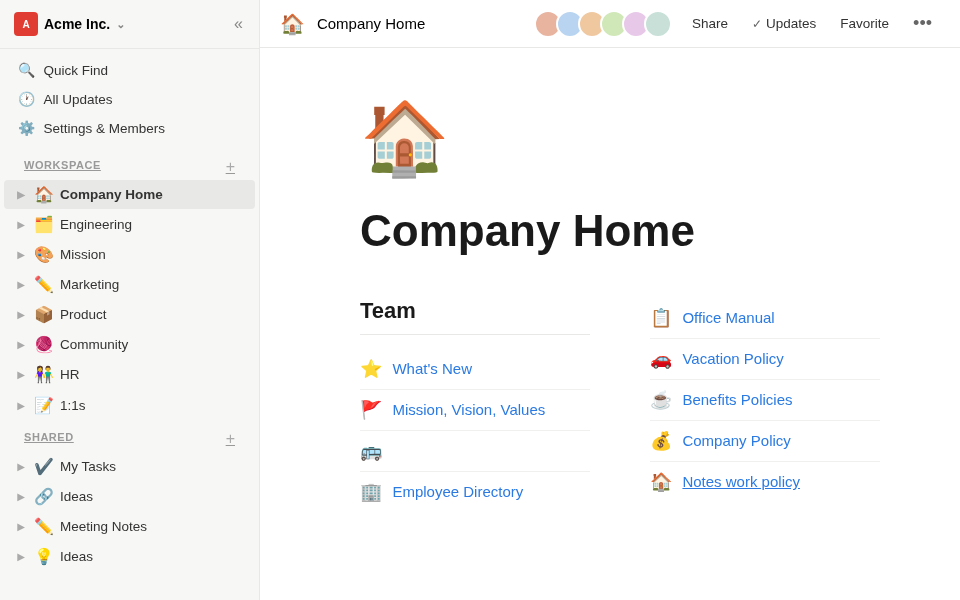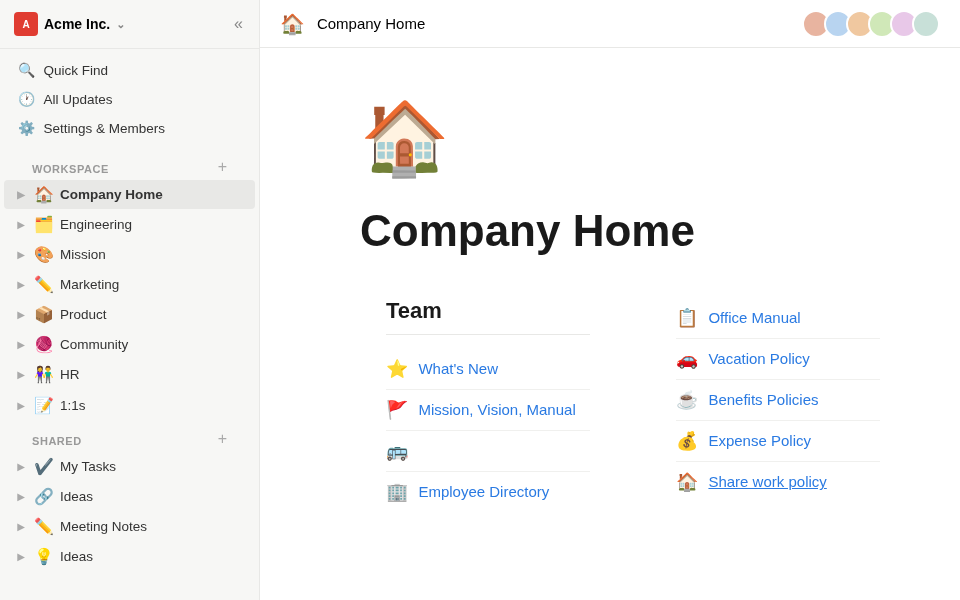--- a/index.html
+++ b/index.html
@@ -46,28 +46,29 @@
       padding: 6px 14px;
       font-size: 13.5px;
       color: #333;
       cursor: pointer;
       border-radius: 4px;
       margin: 1px 4px;
     }
     .sidebar-nav-item .icon { font-size: 14px; color: #888; }
 
     .sidebar-section-label {
-      padding: 10px 32px 4px;
+      padding: 10px 24px 4px;
       font-size: 11px;
       font-weight: 600;
       color: #999;
       letter-spacing: 0.05em;
       display: flex;
-      align-items: flex-end;
+      align-items: flex-start;
       justify-content: space-between;
+      text-decoration: underline;
     }
     .section-add-btn {
       background: none; border: none; cursor: pointer;
       font-size: 16px; color: #aaa; line-height: 1;
     }
 
     .sidebar-tree-item {
       display: flex; align-items: center; gap: 6px;
       padding: 5px 14px 5px 10px;
       font-size: 13.5px;
@@ -146,21 +147,21 @@
       font-weight: 700;
       color: #1a1a1a;
       margin-bottom: 40px;
       line-height: 1.2;
     }
 
     .sections-row {
       display: flex;
       gap: 60px;
     }
-    .section-col { flex: 1; margin-left: 26px; }
+    .section-col { flex: 1; }
     .section-heading {
       font-size: 22px;
       font-weight: 700;
       color: #1a1a1a;
       margin-bottom: 14px;
       padding-bottom: 10px;
       border-bottom: 1px solid #e8e8e6;
     }
     .section-list { list-style: none; }
     .section-list-item {
@@ -297,39 +298,48 @@
     <span class="page-icon-header">🏠</span>
     <span class="page-title-header">Company Home</span>
     <div class="topbar-avatars">
       <div class="avatar av1"></div>
       <div class="avatar av2"></div>
       <div class="avatar av3"></div>
       <div class="avatar av4"></div>
       <div class="avatar av5"></div>
       <div class="avatar av6"></div>
     </div>
+    <div class="topbar-actions">
+      <button class="topbar-btn">Share</button>
+      <button class="topbar-btn">
+        <span class="check-icon">✓</span>
+        <span>Updates</span>
+      </button>
+      <button class="topbar-btn">Favorite</button>
+      <button class="topbar-btn more-btn">•••</button>
+    </div>
   </div>
 
   <div class="content-area">
 
     <span class="page-hero-icon">🏠</span>
     <h1 class="page-title-main">Company Home</h1>
 
     <div class="sections-row">
 
       <div class="section-col">
         <div class="section-heading">Team</div>
         <ul class="section-list">
           <li class="section-list-item">
             <span class="item-emoji">⭐</span>
             <span>What's New</span>
           </li>
           <li class="section-list-item">
             <span class="item-emoji">🚩</span>
-            <span>Mission, Vision, Manual</span>
+            <span>Mission, Vision, Values</span>
           </li>
           <li class="section-list-item">
             <span class="item-emoji">🚌</span>
           </li>
           <li class="section-list-item">
             <span class="item-emoji">🏢</span>
             <span>Employee Directory</span>
           </li>
         </ul>
       </div>
@@ -343,25 +353,25 @@
           <li class="section-list-item">
             <span class="item-emoji">🚗</span>
             <span>Vacation Policy</span>
           </li>
           <li class="section-list-item">
             <span class="item-emoji">☕</span>
             <span>Benefits Policies</span>
           </li>
           <li class="section-list-item">
             <span class="item-emoji">💰</span>
-            <span>Expense Policy</span>
+            <span>Company Policy</span>
           </li>
           <li class="section-list-item">
             <span class="item-emoji">🏠</span>
-            <span class="item-underline">Share work policy</span>
+            <span class="item-underline">Notes work policy</span>
           </li>
         </ul>
       </div>
 
     </div>
   </div>
 
 </div>
 
 </body></html>

